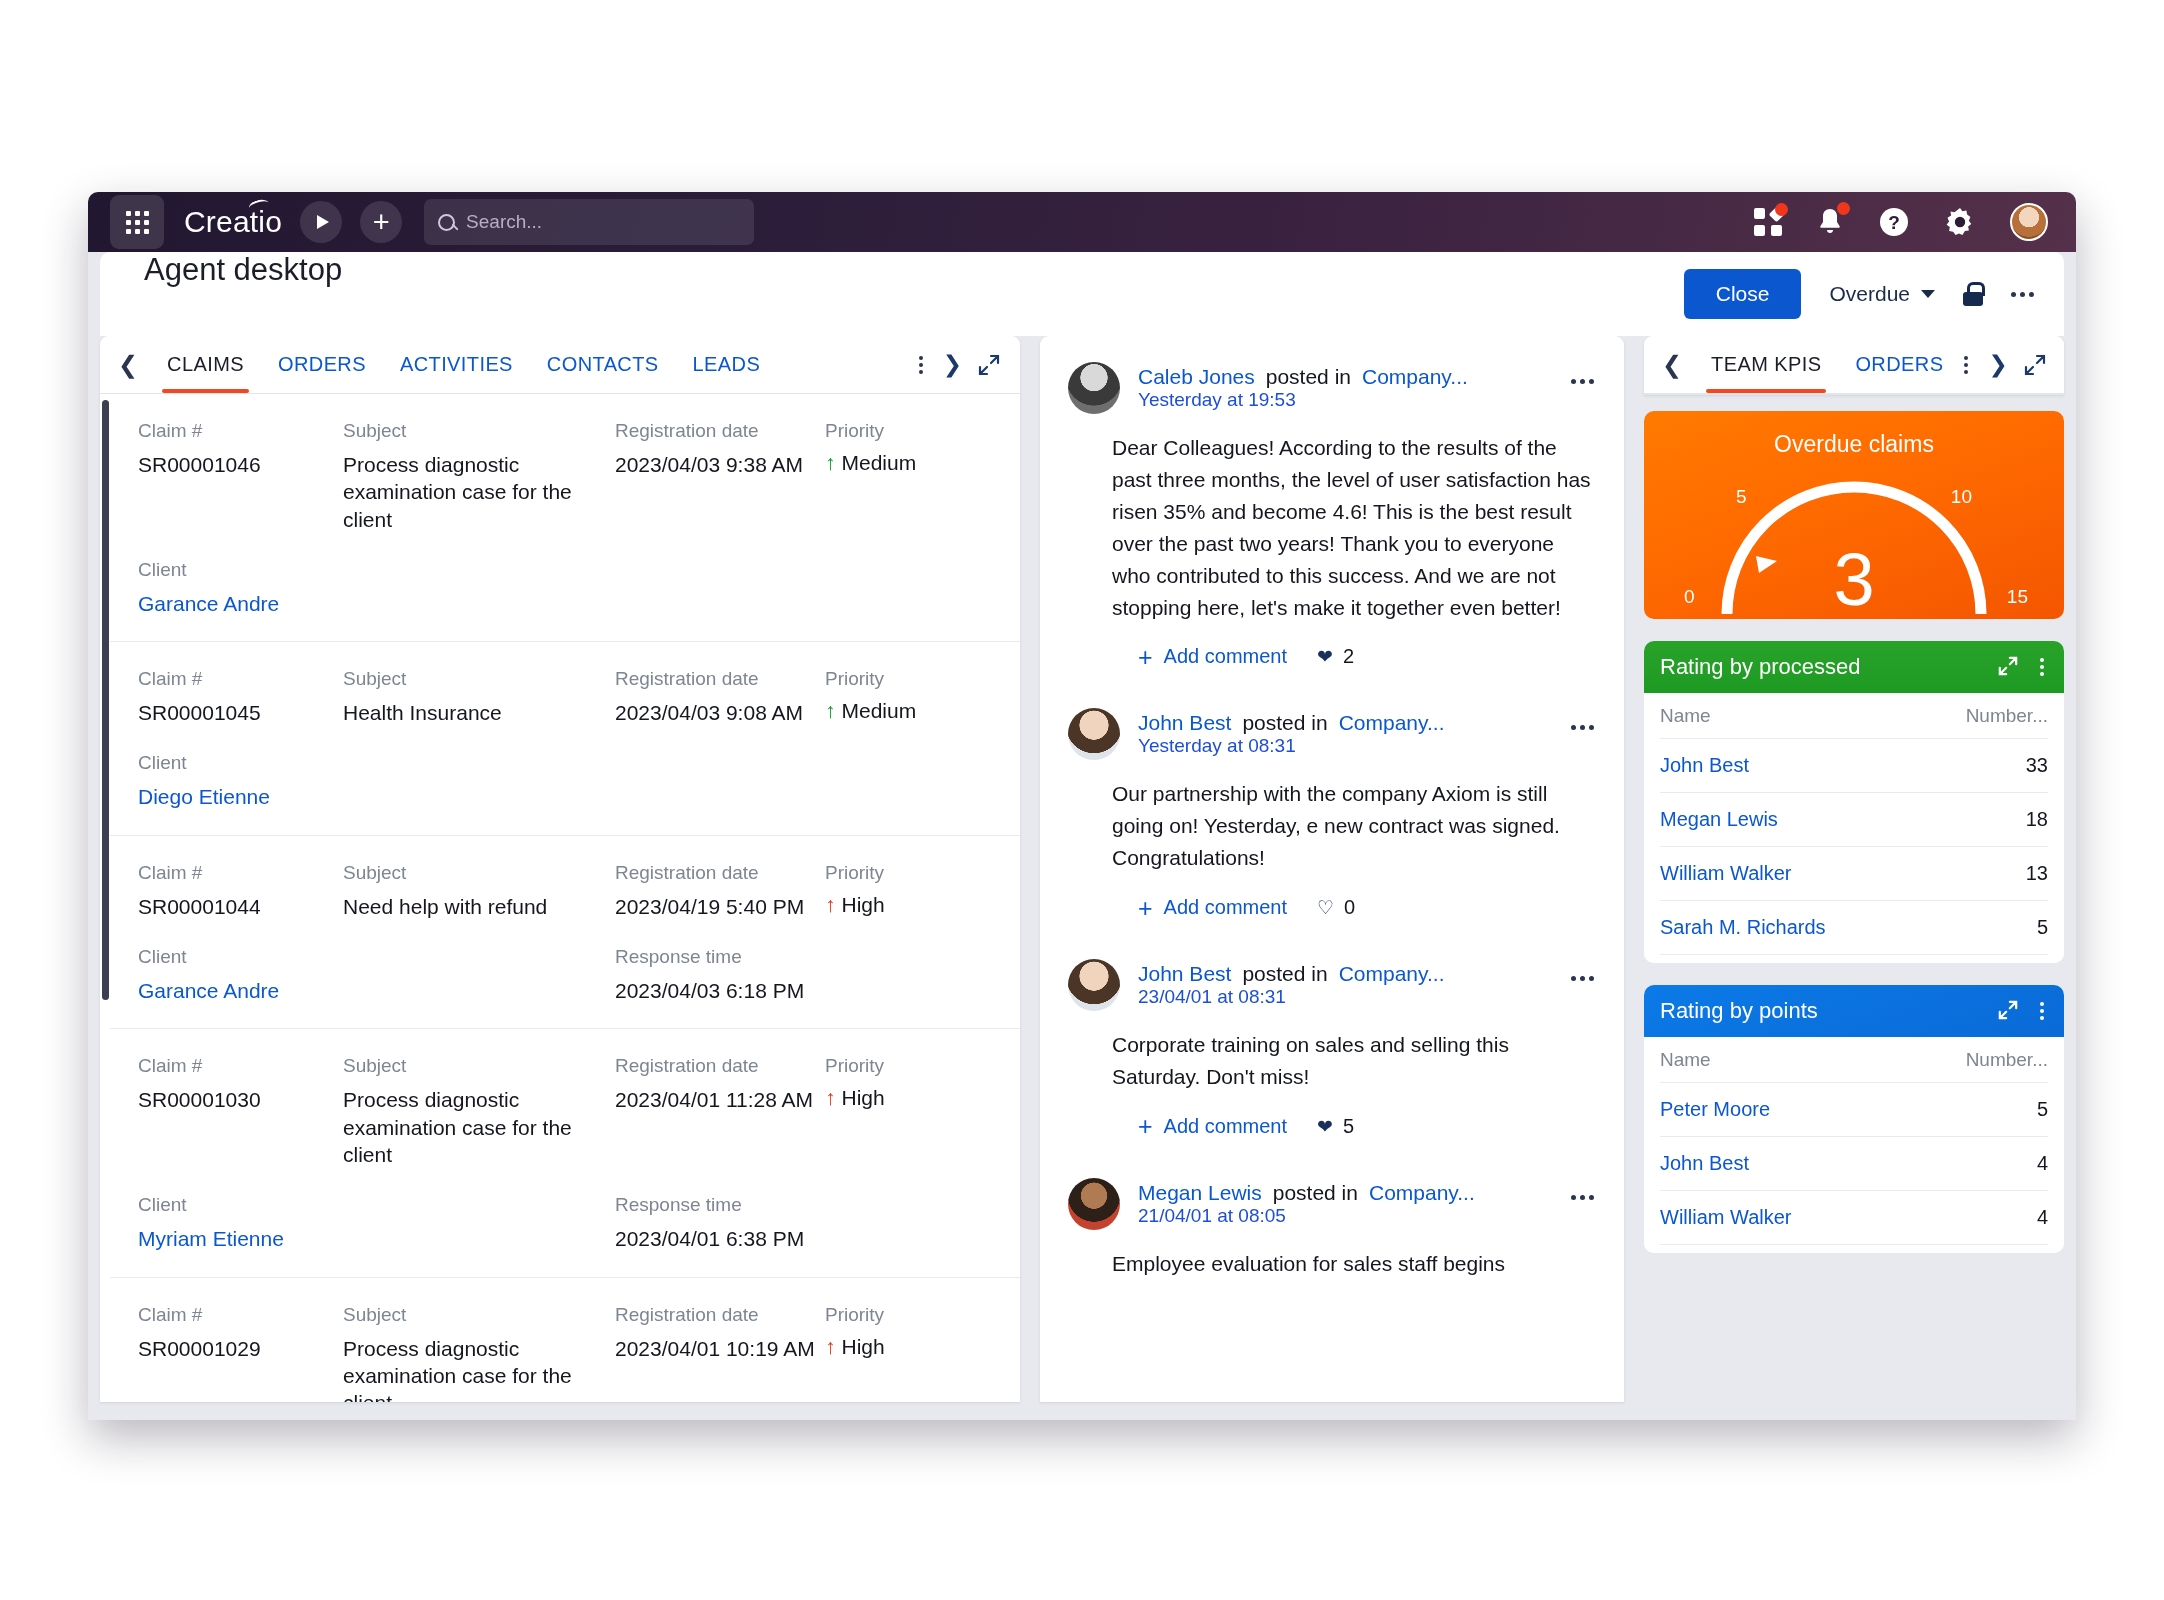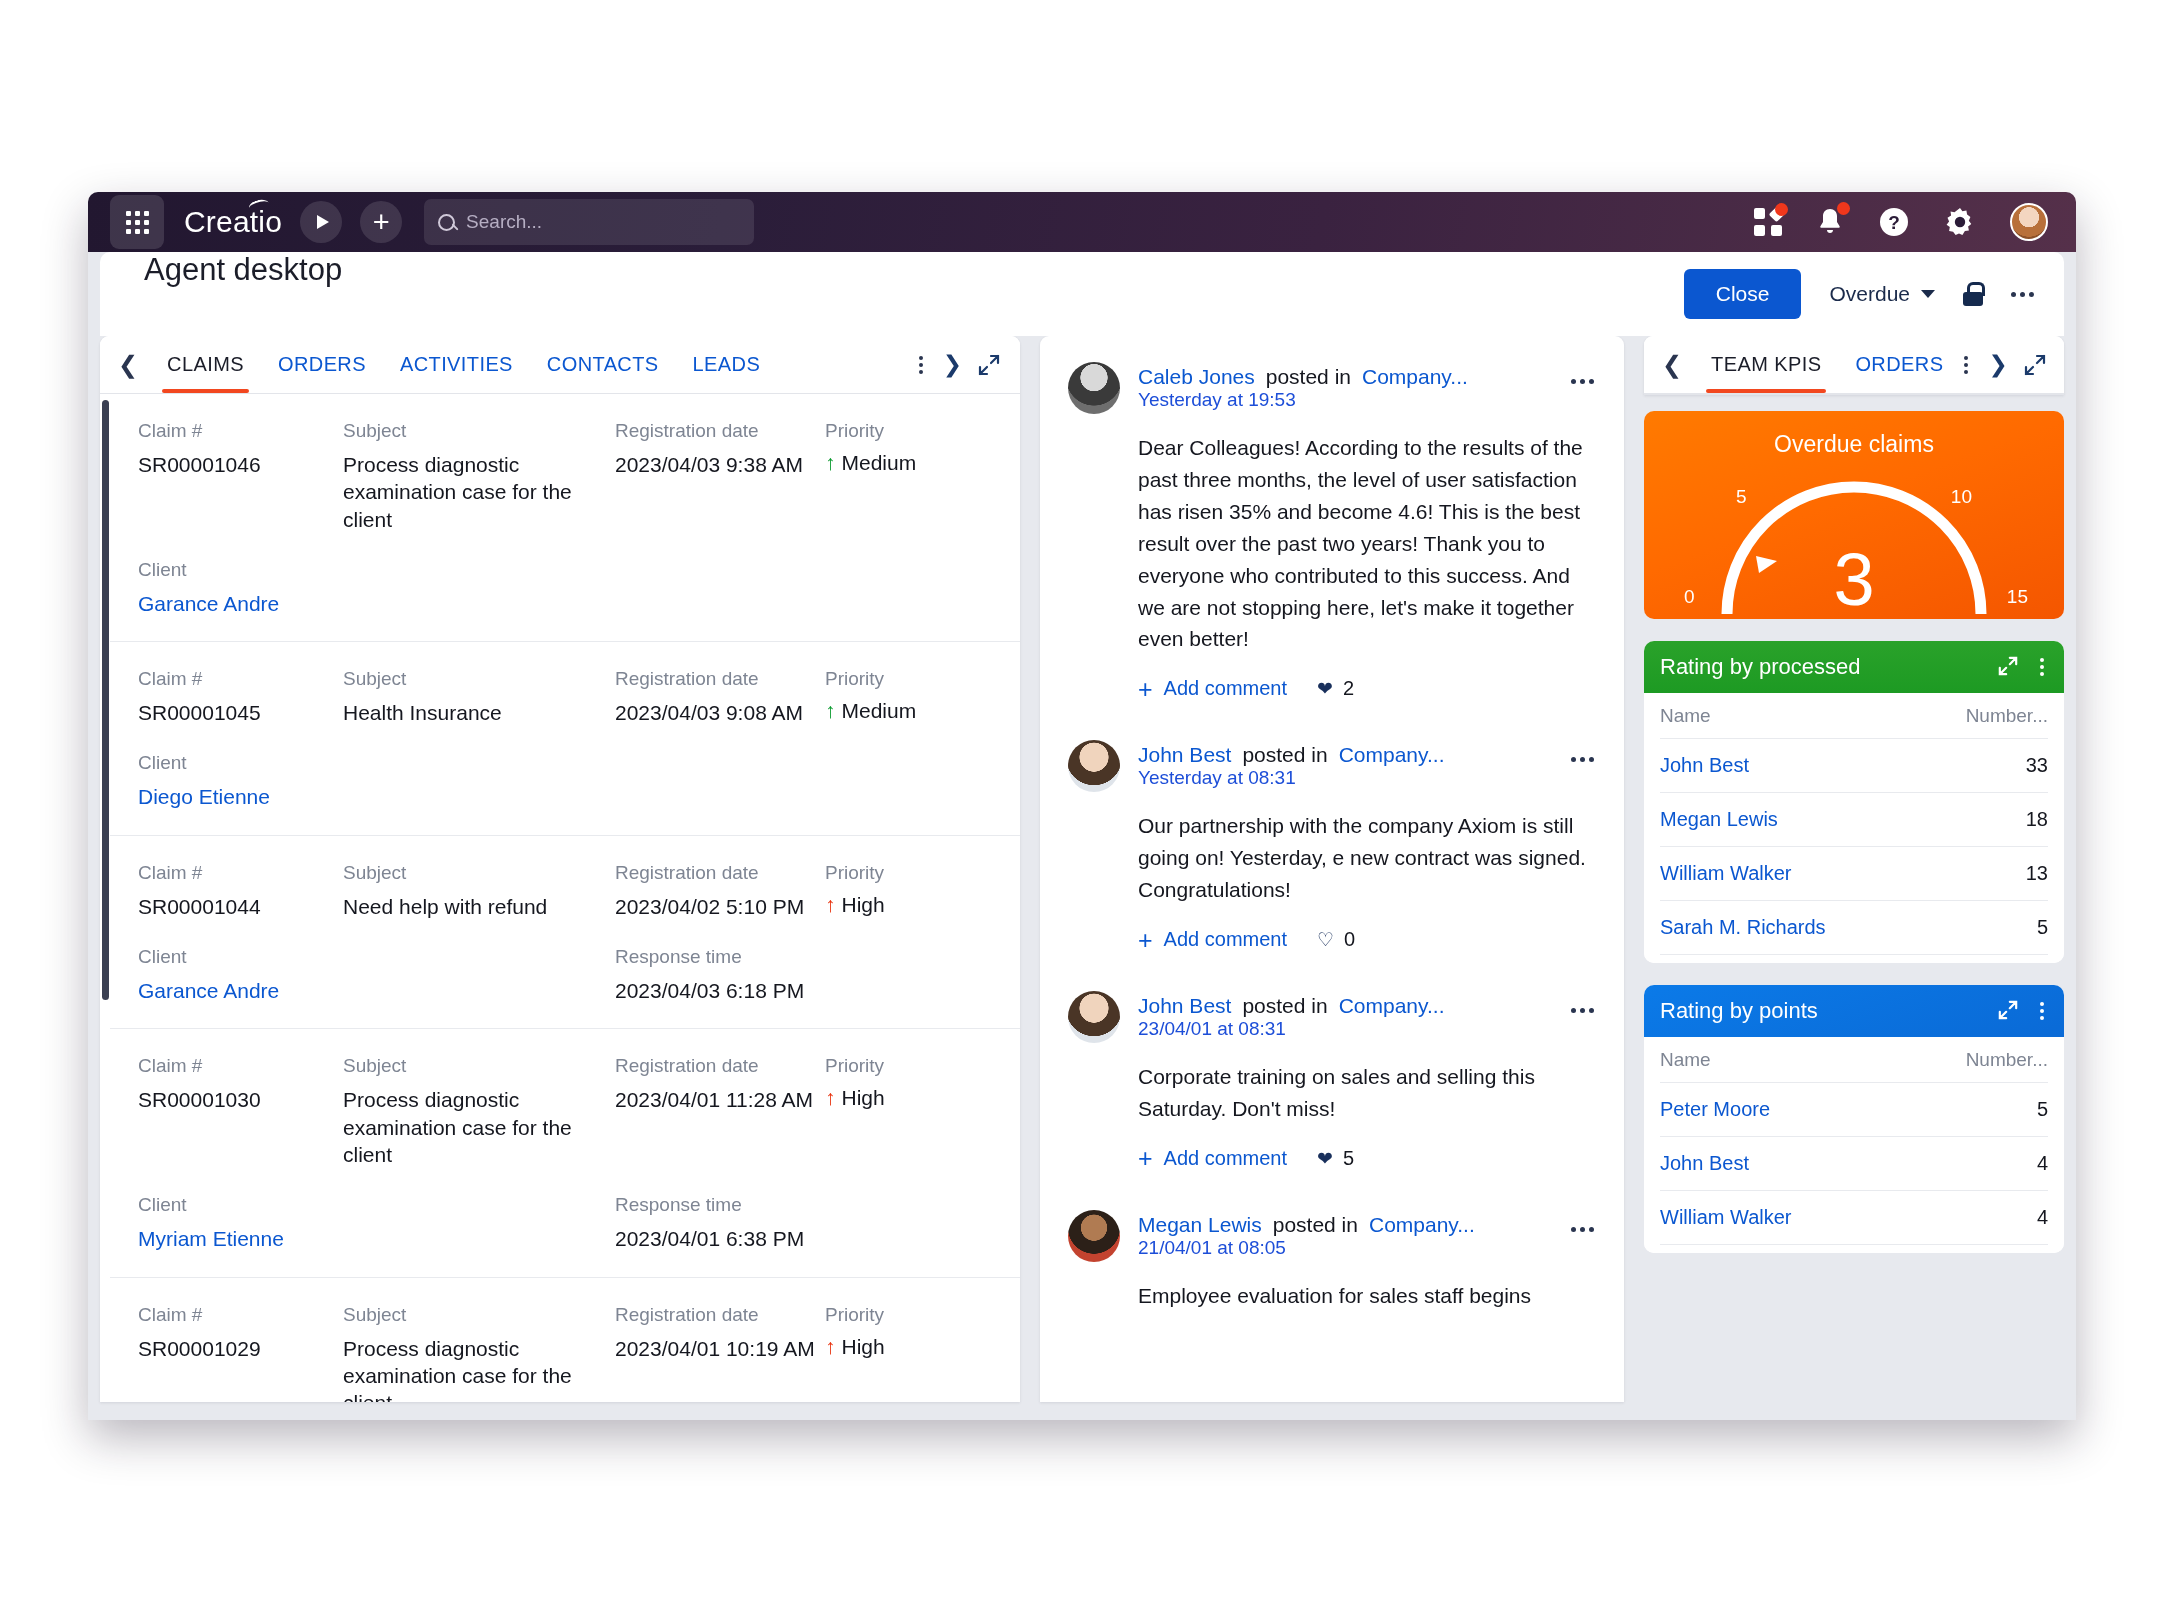--- a/index.html
+++ b/index.html
@@ -224,21 +224,21 @@
   .av-c { background: radial-gradient(circle at 50% 34%, #b07b52 0 30%, #2c2018 31% 60%, #c3432f 61% 100%); }
   .post-meta { flex: 1; min-width: 0; }
   .post-line1 { display: flex; align-items: baseline; gap: 11px; font-size: 21px; }
   .post-author { color: #0b57d0; cursor: pointer; }
   .post-in { color: #15171f; }
   .post-chan { color: #0b57d0; cursor: pointer; }
   .post-dots { margin-left: auto; padding-left: 12px; }
   .post-time { font-size: 19px; color: #1d4ed8; }
   .post-body {
     font-size: 21px; color: #15171f; line-height: 1.52;
-    margin-top: 18px; margin-left: 70px; max-width: 560px;
+    margin-top: 18px; margin-left: 44px; max-width: 560px;
   }
   .post-actions {
     display: flex; align-items: center; gap: 30px;
     margin-top: 22px; margin-left: 70px;
   }
   .add-comment {
     display: flex; align-items: center; gap: 11px;
     color: #0b57d0; font-size: 20px; cursor: pointer;
   }
   .plus-sm { font-size: 25px; line-height: 16px; font-weight: 400; }
@@ -482,21 +482,21 @@
             <div>
               <div class="fld-label">Claim #</div>
               <div class="fld-value">SR00001044</div>
             </div>
             <div>
               <div class="fld-label">Subject</div>
               <div class="fld-value">Need help with refund</div>
             </div>
             <div>
               <div class="fld-label">Registration date</div>
-              <div class="fld-value">2023/04/02 5:10 PM</div>
+              <div class="fld-value">2023/04/19 5:40 PM</div>
             </div>
             <div>
               <div class="fld-label">Priority</div>
               <div class="prio">
                 <span class="arrow-up high">↑</span>
                 <span>High</span>
               </div>
             </div>
           </div>
           <div class="claim-grid second">

